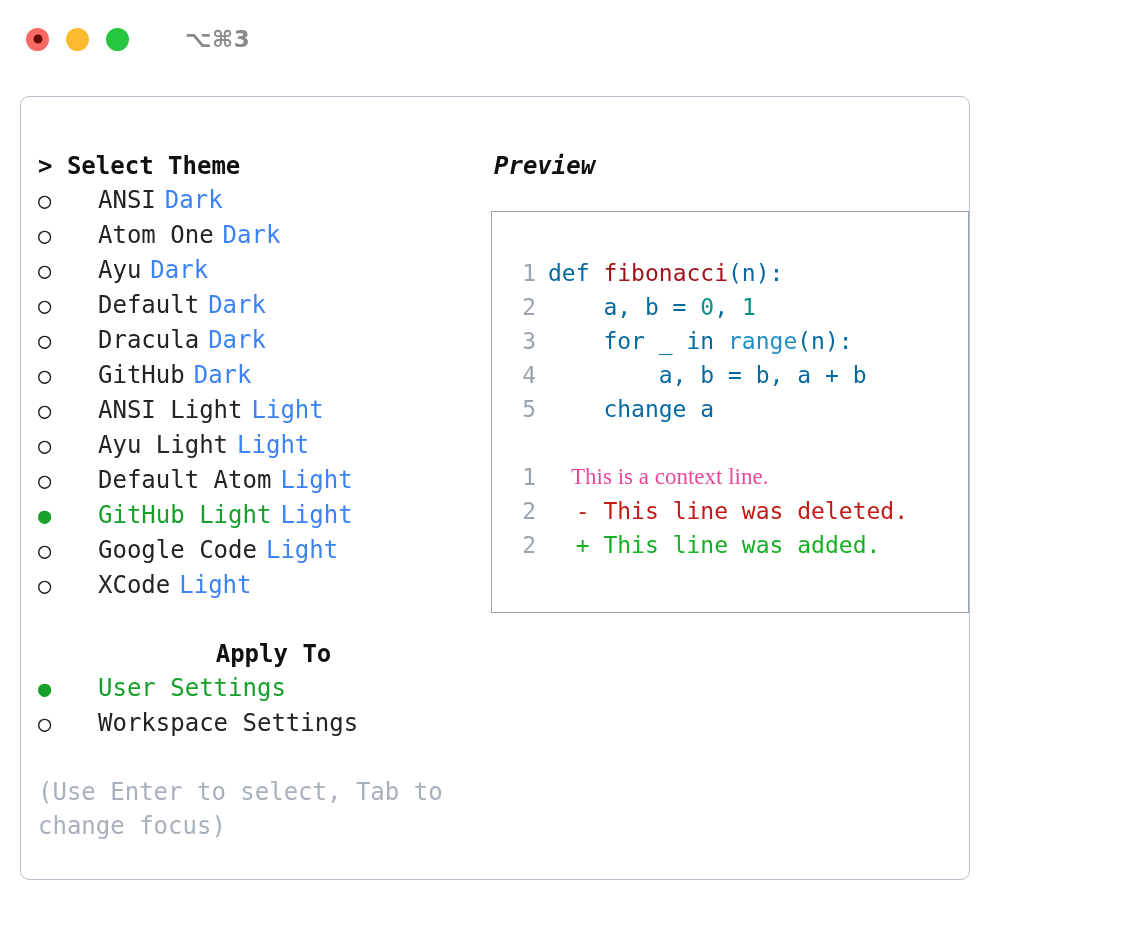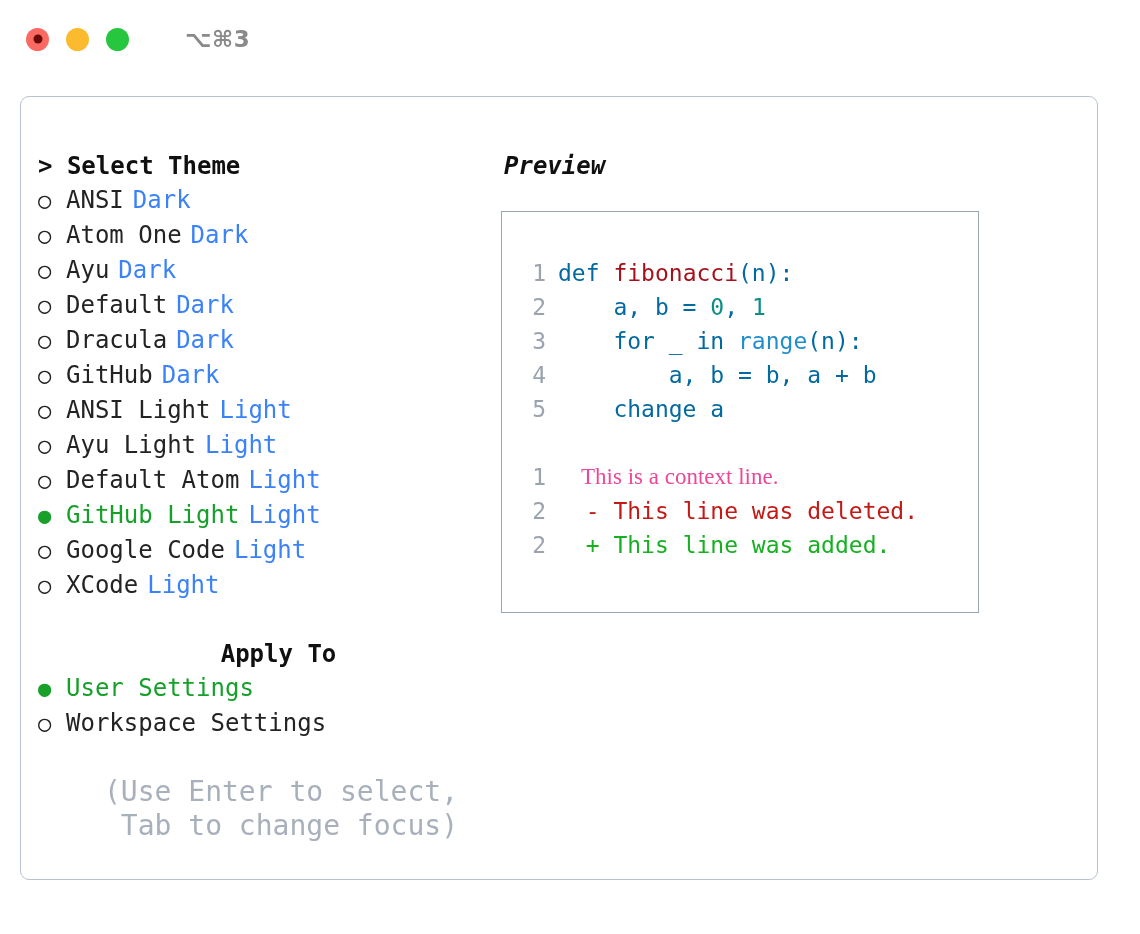--- a/index.html
+++ b/index.html
@@ -65,21 +65,21 @@
     color: #8a8a8a;
     letter-spacing: 0.5px;
     font-family: "DejaVu Sans", "Liberation Sans", sans-serif;
   }
 
   
   .panel {
     position: absolute;
     left: 20px;
     top: 96px;
-    width: 1078px;
+    width: 950px;
     height: 784px;
     box-sizing: border-box;
     border: 1.5px solid #b9c2ce;
     border-radius: 9px;
     background: #ffffff;
   }
 
   .panel-inner {
     position: relative;
     width: 100%;
@@ -115,37 +115,36 @@
     line-height: 34px;
     white-space: pre;
   }
   .marker {
     width: 28px;
     flex: 0 0 28px;
     font-size: 22px;
     color: #222222;
   }
   .marker.sel { color: #18a02a; }
-  .opt-label { color: #232323; }
+  .opt-label { color: #232323; margin-left: 32px; }
   .opt-label.sel { color: #16a02a; text-align: center; }
   .opt-tag {
     color: #3b82f6;
     padding-left: 9px;
   }
 
   .spacer-sm { height: 34px; }
   .spacer-md { height: 34px; }
 
   .hint {
-    font-size: 28px;
+    font-size: 24px;
     line-height: 34px;
     color: #a8b0bb;
     width: 420px;
     white-space: pre-wrap;
-    text-align: right;
   }
 
   
   .preview-title {
     font-size: 24px;
     font-weight: 700;
     color: #101010;
     line-height: 34px;
     padding-left: 3px;
     font-style: italic;

